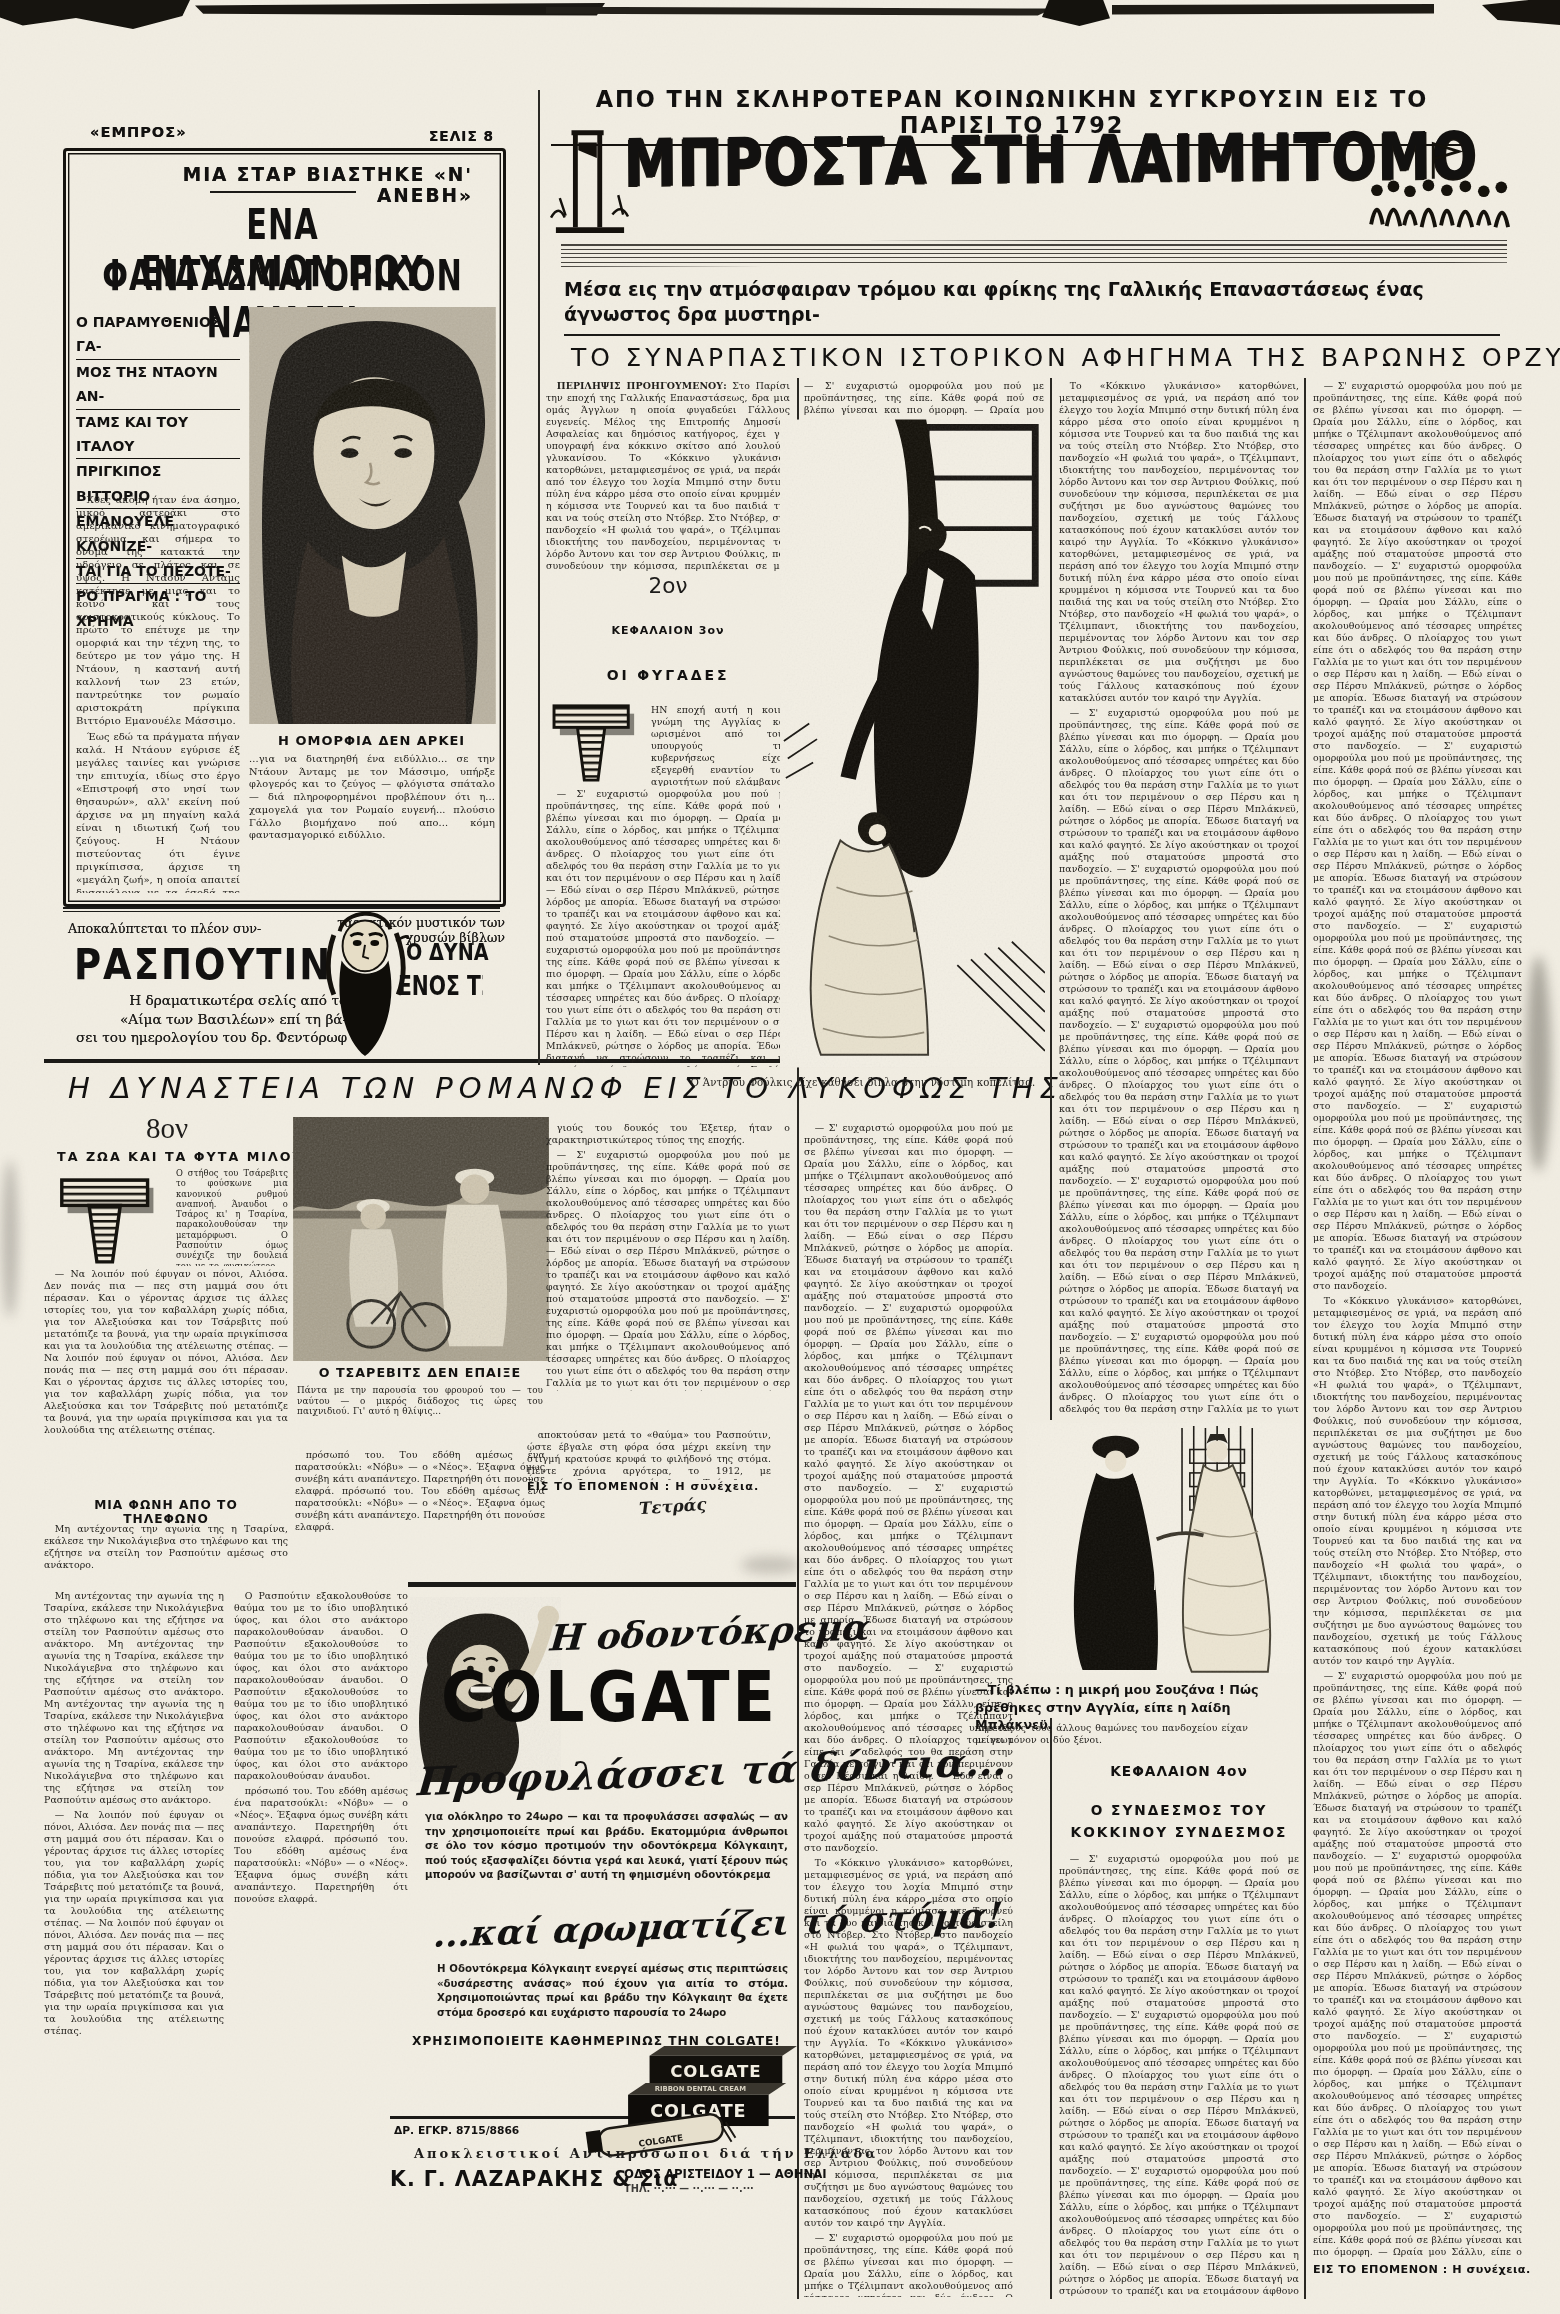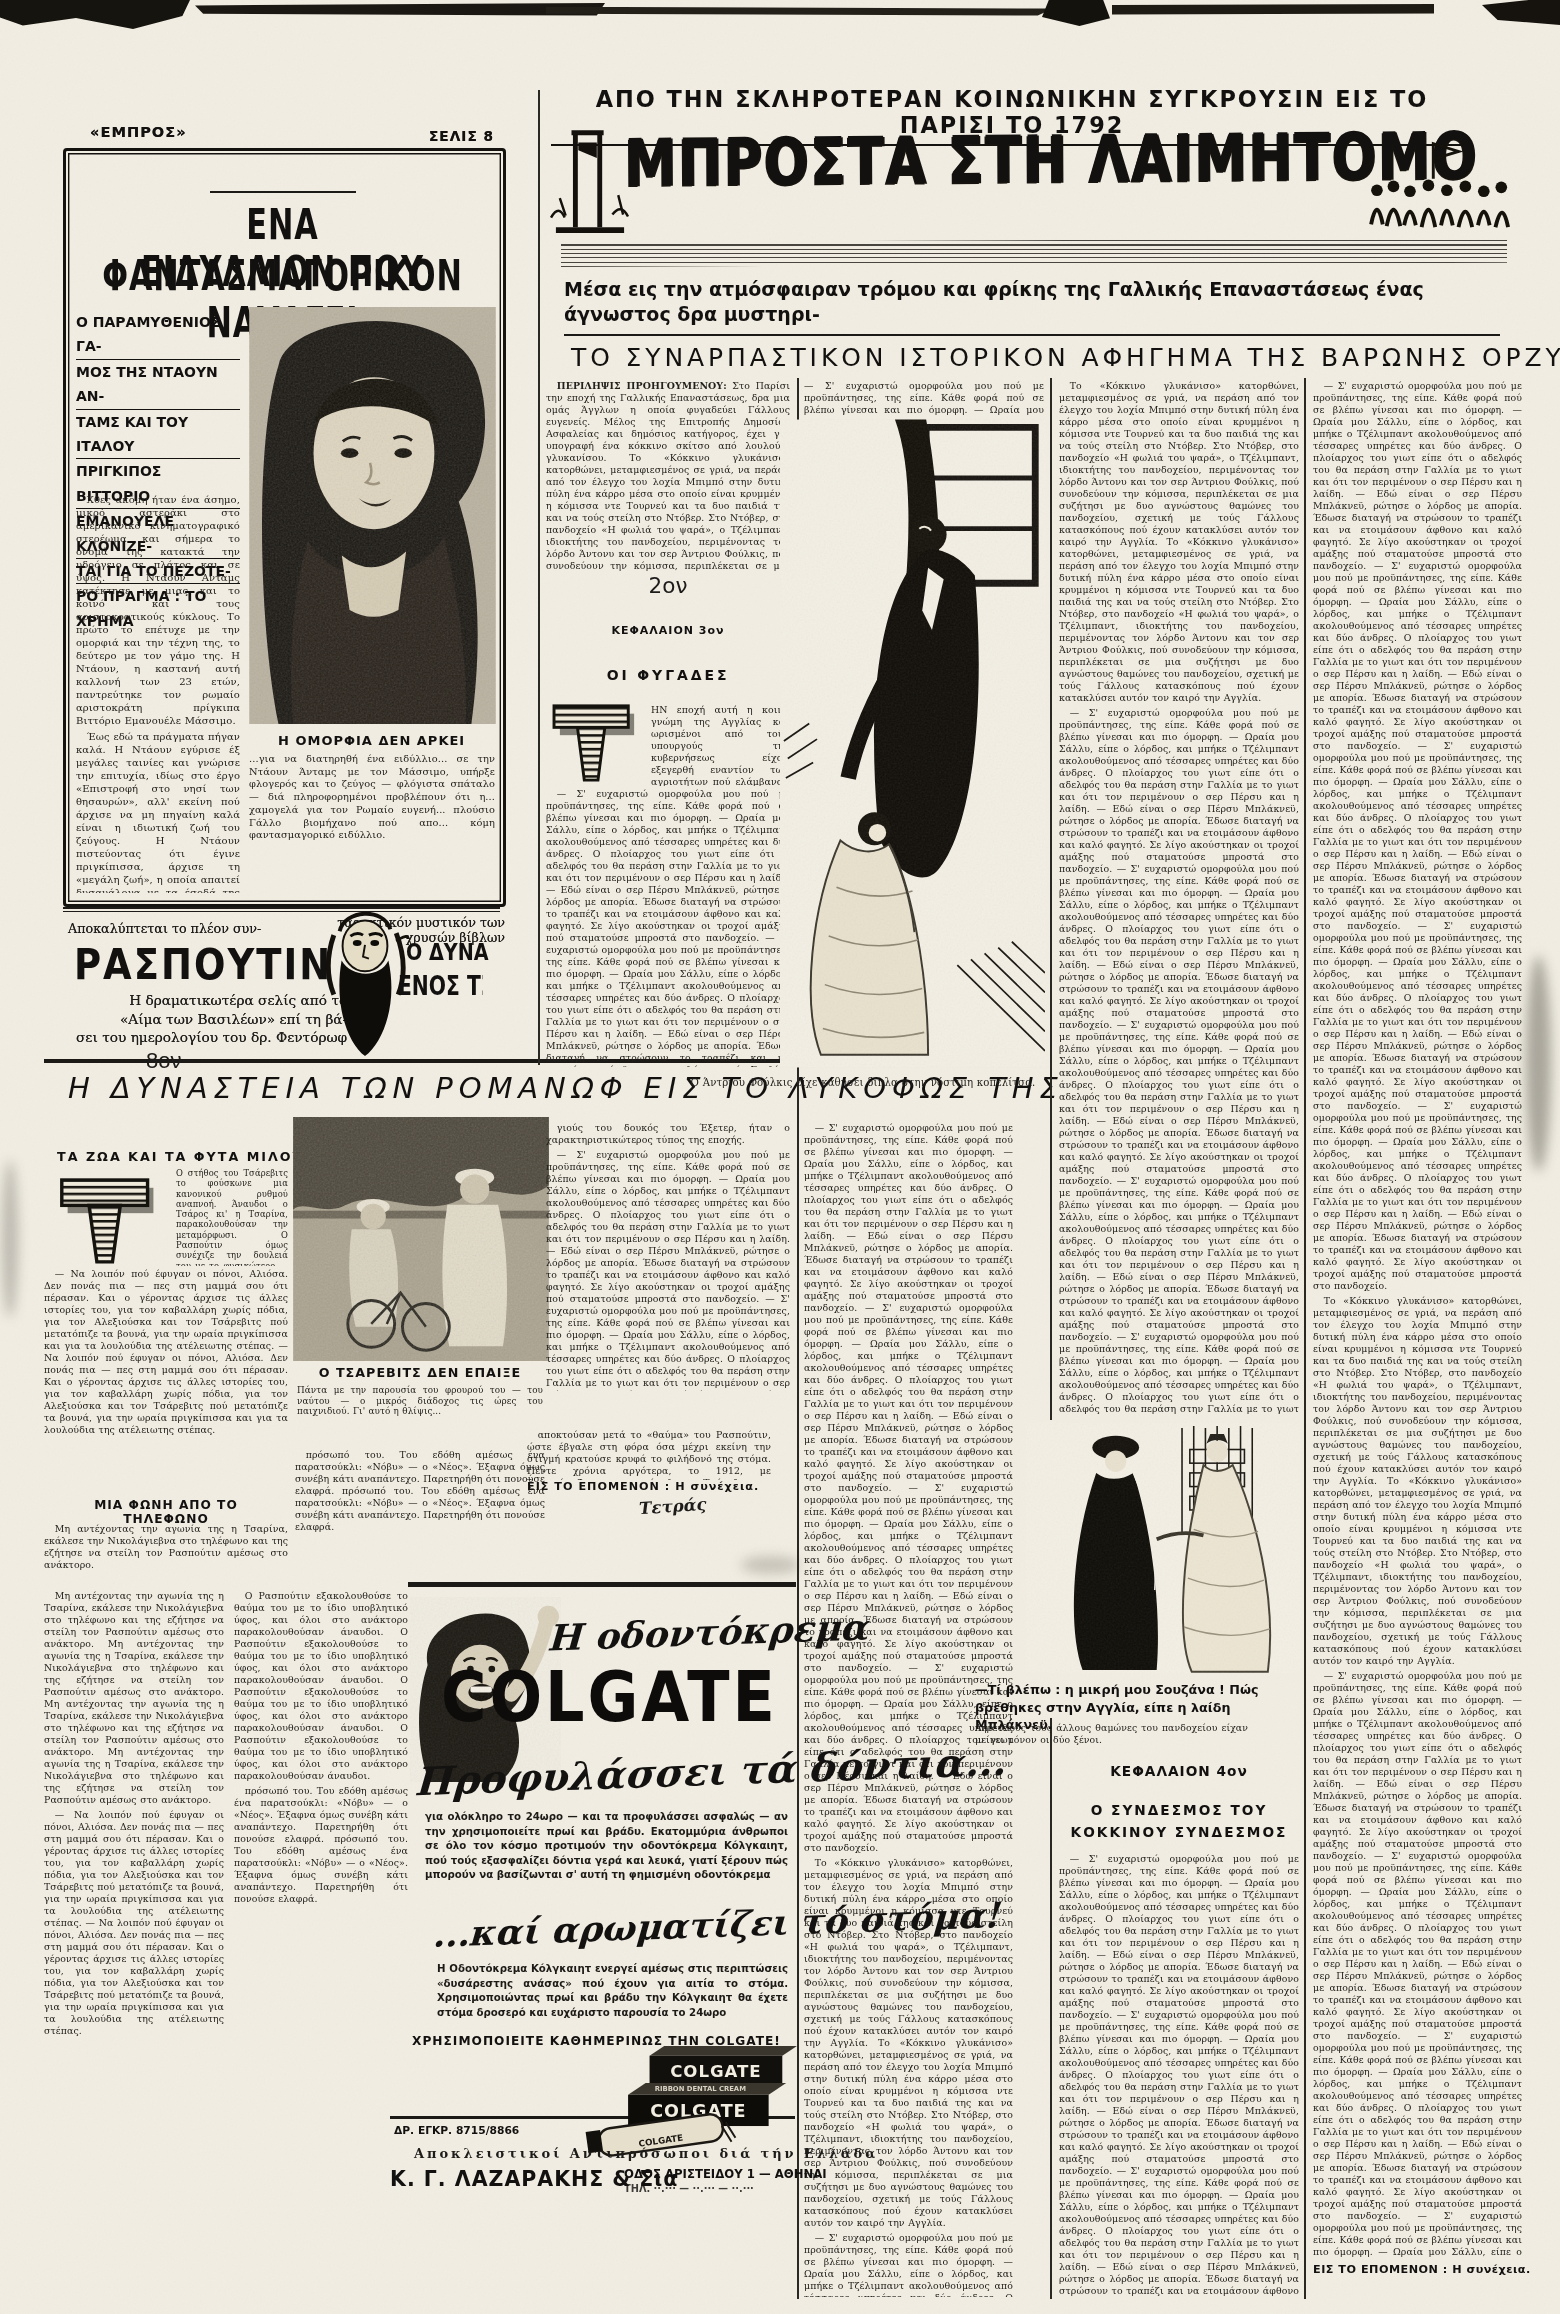--- a/index.html
+++ b/index.html
@@ -47,20 +47,21 @@
   <div class="abs" style="left:546px;top:6.8px;width:507px;height:8.8px;background:#23201a;clip-path:polygon(0 0,100% 20%,97% 100%,0 80%)"></div>
   <div class="abs" style="left:1042px;top:0;width:68px;height:26px;background:#14120d;clip-path:polygon(10% 0,90% 0,100% 70%,55% 100%,0 65%)"></div>
   <div class="abs" style="left:1112px;top:3.9px;width:322px;height:10.7px;background:#1e1b15;clip-path:polygon(0 10%,100% 0,100% 90%,0 100%)"></div>
   <div class="abs" style="left:1482px;top:0;width:78px;height:25px;background:#16130e;clip-path:polygon(0 20%,60% 0,100% 0,100% 100%,20% 80%)"></div>
 
   <div class="abs hd inktxt" style="left:90px;top:123px;font-size:14.6px;letter-spacing:1px">«ΕΜΠΡΟΣ»</div>
   <div class="abs hd inktxt" style="left:429px;top:128px;font-size:13.7px;letter-spacing:1px">ΣΕΛΙΣ 8</div>
 
   <div class="abs" style="left:63px;top:148px;width:437px;height:753px;border:3.4px solid #15130f;box-shadow:0 0 0 2px #f1ede2 inset,0 0 0 3.4px #15130f inset;border-radius:3.9px;"></div>
 
+  <div class="abs hd center inktxt" style="left:93px;top:164px;width:380px;font-size:18.5px;letter-spacing:2px">ΜΙΑ ΣΤΑΡ ΒΙΑΣΤΗΚΕ «Ν' ΑΝΕΒΗ»</div>
   <div class="abs hrule" style="left:210px;top:191px;width:146px;height:2.4px"></div>
 
   <div class="abs hd center" style="left:70px;top:199px;width:425px;font-size:33px;transform:scaleX(.92) scaleY(1.3);transform-origin:center top;letter-spacing:1px">ΕΝΑ ΦΑΝΤΑΣΜΑΓΟΡΙΚΟΝ</div>
   <div class="abs hd center" style="left:70px;top:246px;width:425px;font-size:33px;transform:scaleX(.92) scaleY(1.3);transform-origin:center top;letter-spacing:1px">ΕΙΔΥΛΛΙΟΝ ΠΟΥ ΝΑΥΑΓΕΙ</div>
 
   <div class="abs" style="left:76px;top:310px;width:164px">
     <div class="hd" style="font-size:14px;line-height:24.4px;border-bottom:1.5px solid #15130f">Ο ΠΑΡΑΜΥΘΕΝΙΟΣ ΓΑ-</div>
     <div class="hd" style="font-size:14px;line-height:24.4px;border-bottom:1.5px solid #15130f">ΜΟΣ ΤΗΣ ΝΤΑΟΥΝ ΑΝ-</div>
     <div class="hd" style="font-size:14px;line-height:24.4px;border-bottom:1.5px solid #15130f">ΤΑΜΣ ΚΑΙ ΤΟΥ ΙΤΑΛΟΥ</div>
     <div class="hd" style="font-size:14px;line-height:24.4px;border-bottom:1.5px solid #15130f">ΠΡΙΓΚΙΠΟΣ ΒΙΤΤΟΡΙΟ</div>
@@ -120,21 +121,21 @@
     <path d="M78,40 q12,-8 12,-2" stroke="#14110c" stroke-width="3" fill="none"></path>
   </svg>
 
   <div class="abs hd" style="left:406px;top:938px;width:101px;font-size:23.4px;transform:scaleX(.82);transform-origin:left top;white-space:nowrap;overflow:hidden">Ο ΔΥΝΑΣΤΗΣ</div>
   <div class="abs hd" style="left:398px;top:971px;width:109px;font-size:26px;transform:scaleX(.78);transform-origin:left top;white-space:nowrap;overflow:hidden">ΕΝΟΣ ΤΣΑΡΟΥ</div>
 
   <div class="abs hrule" style="left:44px;top:1059px;width:1000px;height:3.9px"></div>
 
   <div class="abs hd center" style="left:68px;top:1071px;width:965px;font-size:29px;font-style:italic;font-weight:500;letter-spacing:5.9px;white-space:nowrap">Η ΔΥΝΑΣΤΕΙΑ ΤΩΝ ΡΟΜΑΝΩΦ ΕΙΣ ΤΟ ΛΥΚΟΦΩΣ ΤΗΣ</div>
 
-  <div class="abs" style="left:146px;top:1048px;font-size:22px;font-family:Liberation Sans, sans-serif">8ον</div>
+  <div class="abs" style="left:146px;top:1112px;font-size:29px;font-family:Liberation Serif, serif">8ον</div>
   <div class="abs hd" style="left:57px;top:1149px;font-size:12.7px;letter-spacing:2px">ΤΑ ΖΩΑ ΚΑΙ ΤΑ ΦΥΤΑ ΜΙΛΟΥΝ</div>
 
   <svg class="abs" style="left:54px;top:1172px" width="115" height="94" viewBox="0 0 118 96">
     <defs>
         <pattern id="st1" width="7" height="7" patternUnits="userSpaceOnUse">
       <rect width="7" height="7" fill="#efe9da"></rect>
           <rect width="7" height="2.6" fill="#15130e"></rect>
         </pattern>
       </defs>
     <rect x="10" y="12" width="88" height="26" fill="#15130e" transform="translate(4,4)" opacity=".5"></rect>

